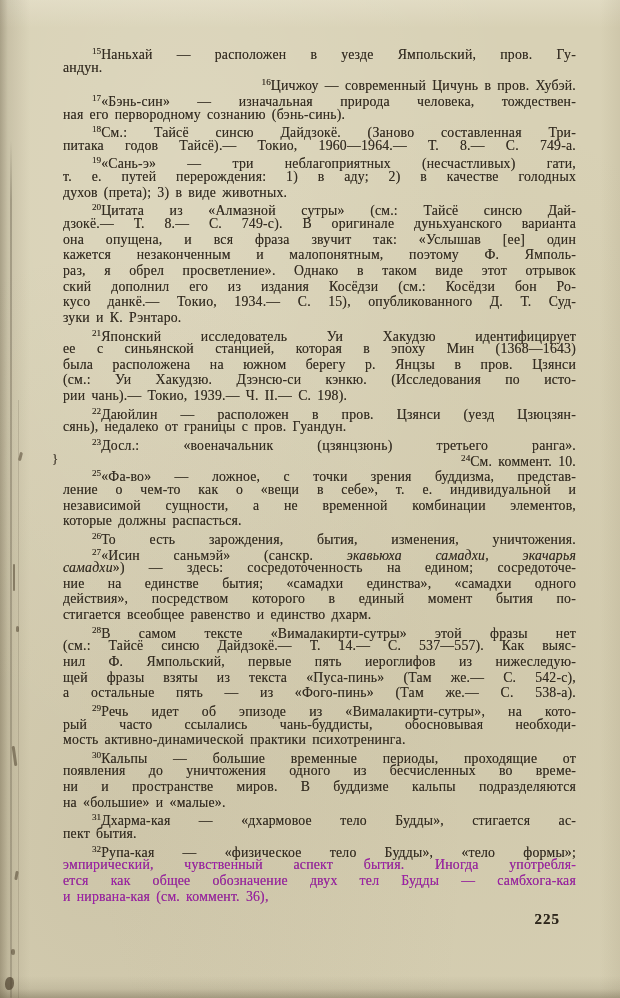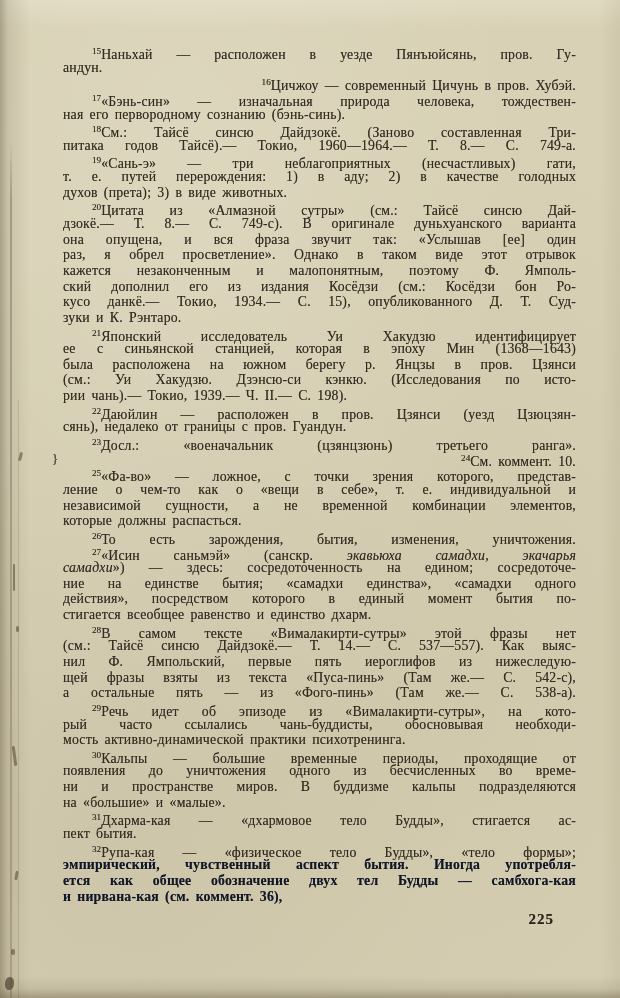--- a/index.html
+++ b/index.html
@@ -40,77 +40,77 @@
   .textblock{
     position:absolute;left:63px;top:44px;width:513px;
     font-size:13.8px;line-height:15.65px;
     color:#332c22;
     letter-spacing:0.2px;
     text-shadow:0 0 0.4px rgba(50,40,25,0.55);
   }
   .ln{position:relative;height:15.65px;text-align:left;word-spacing:2.5px;}
   .ln.j{text-align:justify;text-align-last:justify;word-spacing:normal;}
   .ln.first{text-indent:29px;text-align:right;}
-  .ln.b{font-weight:bold;color:#0f172a;}
+  .ln.b{font-weight:normal;color:#a21caf;}
   .sup{font-size:9.2px;vertical-align:5px;letter-spacing:0;}
   .it{font-style:italic;}
   .margin-mark{
     position:absolute;left:-11px;top:0;text-indent:0;
     font-size:13px;color:#4a4236;font-weight:normal;
   }
   .page-number{
-    position:absolute;right:66px;top:911px;
+    position:absolute;right:60px;top:911px;
     font-size:15px;font-weight:bold;color:#2d261b;
     letter-spacing:1px;
     text-shadow:0 0 0.4px rgba(45,38,27,0.6);
   }
 </style>
 </head>
 <body>
 
 <div class="paper"></div>
 <div class="edge-line"></div>
 <div class="crease"></div>
 <div class="bmark bm1"></div>
 <div class="bmark bm2"></div>
 <div class="bmark bm3"></div>
 <div class="bmark bm4"></div>
 <div class="bmark bm5"></div>
 <div class="bmark bm6"></div>
 <div class="bmark bm7"></div>
 
 <div class="textblock">
-    <div class="ln j first"><span class="sup">15</span><span>Наньхай — расположен в уезде Пянъюйсянь, пров. Гу-</span></div>
+    <div class="ln j first"><span class="sup">15</span><span>Наньхай — расположен в уезде Ямпольский, пров. Гу-</span></div>
     <div class="ln"><span>андун.</span></div>
     <div class="ln first"><span class="sup">16</span><span>Цичжоу — современный Цичунь в пров. Хубэй.</span></div>
     <div class="ln j first"><span class="sup">17</span><span>«Бэнь-син» — изначальная природа человека, тождествен-</span></div>
     <div class="ln"><span>ная его первородному сознанию (бэнь-синь).</span></div>
     <div class="ln j first"><span class="sup">18</span><span>См.: Тайсё синсю Дайдзокё. (Заново составленная Три-</span></div>
     <div class="ln j"><span>питака годов Тайсё).— Токио, 1960—1964.— Т. 8.— С. 749-а.</span></div>
     <div class="ln j first"><span class="sup">19</span><span>«Сань-э» — три неблагоприятных (несчастливых) гати,</span></div>
     <div class="ln j"><span>т. е. путей перерождения: 1) в аду; 2) в качестве голодных</span></div>
     <div class="ln"><span>духов (прета); 3) в виде животных.</span></div>
     <div class="ln j first"><span class="sup">20</span><span>Цитата из «Алмазной сутры» (см.: Тайсё синсю Дай-</span></div>
     <div class="ln j"><span>дзокё.— Т. 8.— С. 749-с). В оригинале дуньхуанского варианта</span></div>
     <div class="ln j"><span>она опущена, и вся фраза звучит так: «Услышав [ее] один</span></div>
+    <div class="ln j"><span>кажется незаконченным и малопонятным, поэтому Ф. Ямполь-</span></div>
     <div class="ln j"><span>раз, я обрел просветление». Однако в таком виде этот отрывок</span></div>
-    <div class="ln j"><span>кажется незаконченным и малопонятным, поэтому Ф. Ямполь-</span></div>
     <div class="ln j"><span>ский дополнил его из издания Косёдзи (см.: Косёдзи бон Ро-</span></div>
     <div class="ln j"><span>кусо данкё.— Токио, 1934.— С. 15), опубликованного Д. Т. Суд-</span></div>
     <div class="ln"><span>зуки и К. Рэнтаро.</span></div>
     <div class="ln j first"><span class="sup">21</span><span>Японский исследователь Уи Хакудзю идентифицирует</span></div>
     <div class="ln j"><span>ее с синьянской станцией, которая в эпоху Мин (1368—1643)</span></div>
     <div class="ln j"><span>была расположена на южном берегу р. Янцзы в пров. Цзянси</span></div>
     <div class="ln j"><span>(см.: Уи Хакудзю. Дзэнсю-си кэнкю. (Исследования по исто-</span></div>
     <div class="ln"><span>рии чань).— Токио, 1939.— Ч. II.— С. 198).</span></div>
     <div class="ln j first"><span class="sup">22</span><span>Даюйлин — расположен в пров. Цзянси (уезд Цзюцзян-</span></div>
     <div class="ln"><span>сянь), недалеко от границы с пров. Гуандун.</span></div>
     <div class="ln j first"><span class="sup">23</span><span>Досл.: «военачальник (цзянцзюнь) третьего ранга».</span></div>
     <div class="ln first"><span class="margin-mark">}</span><span class="sup">24</span><span>См. коммент. 10.</span></div>
-    <div class="ln j first"><span class="sup">25</span><span>«Фа-во» — ложное, с точки зрения которого, представ-</span></div>
+    <div class="ln j first"><span class="sup">25</span><span>«Фа-во» — ложное, с точки зрения буддизма, представ-</span></div>
     <div class="ln j"><span>ление о чем-то как о «вещи в себе», т. е. индивидуальной и</span></div>
     <div class="ln j"><span>независимой сущности, а не временной комбинации элементов,</span></div>
     <div class="ln"><span>которые должны распасться.</span></div>
     <div class="ln j first"><span class="sup">26</span><span>То есть зарождения, бытия, изменения, уничтожения.</span></div>
     <div class="ln j first"><span class="sup">27</span><span>«Исин саньмэй» (санскр. </span><span class="it">экавьюха самадхи, экачарья</span></div>
     <div class="ln j"><span class="it">самадхи</span><span>») — здесь: сосредоточенность на едином; сосредоточе-</span></div>
     <div class="ln j"><span>ние на единстве бытия; «самадхи единства», «самадхи одного</span></div>
     <div class="ln j"><span>действия», посредством которого в единый момент бытия по-</span></div>
     <div class="ln"><span>стигается всеобщее равенство и единство дхарм.</span></div>
     <div class="ln j first"><span class="sup">28</span><span>В самом тексте «Вималакирти-сутры» этой фразы нет</span></div>

